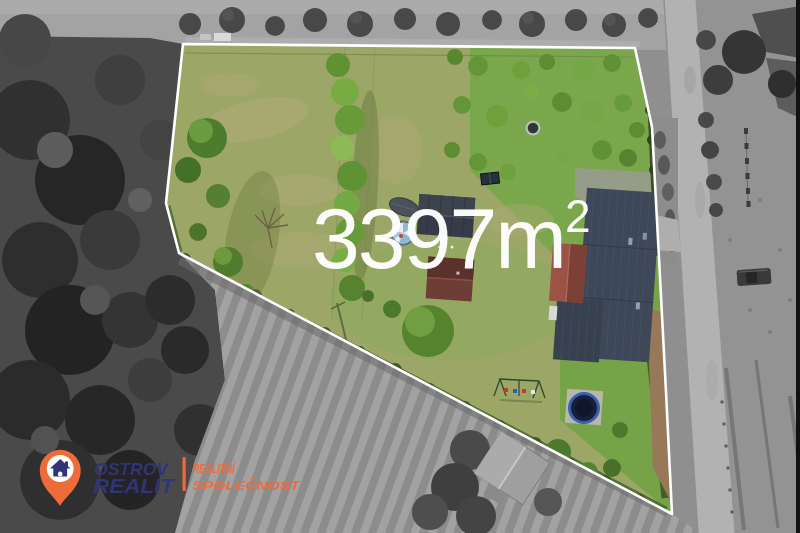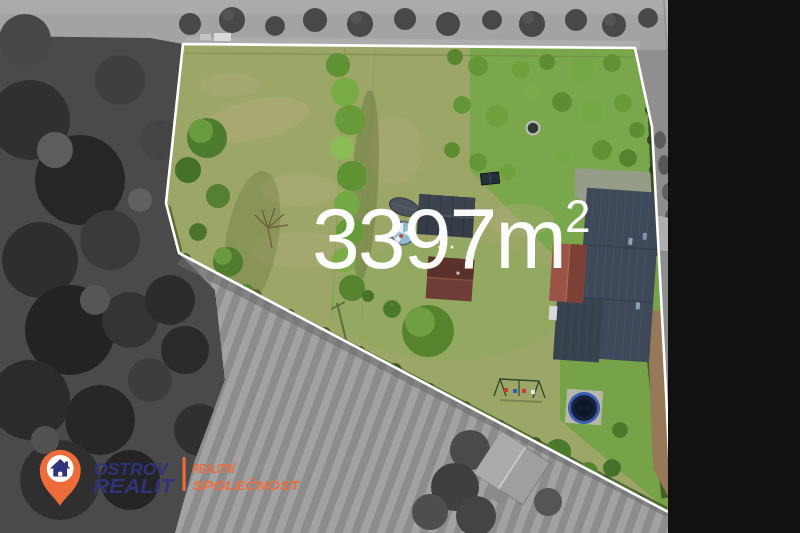--- a/index.html
+++ b/index.html
@@ -1,16 +1,16 @@
 <!DOCTYPE html>
 <html><head>
 <meta charset="utf-8">
 <style>
   html,body{margin:0;padding:0;background:#111;}
-  .stage{position:relative;width:668px;height:533px;overflow:hidden;
+  .stage{position:relative;width:796px;height:533px;overflow:hidden;
          font-family:"Liberation Sans",sans-serif;}
   svg{display:block;}
   .area-label{font-family:"Liberation Sans",sans-serif;font-weight:400;
               letter-spacing:-2px;fill:#ffffff;fill-opacity:.97;}
   .logo-navy{font-weight:bold;font-style:italic;fill:#31347a;}
   .logo-orange{font-weight:bold;font-style:italic;fill:#f06b3c;}
 </style>
 </head>
 <body>
 

